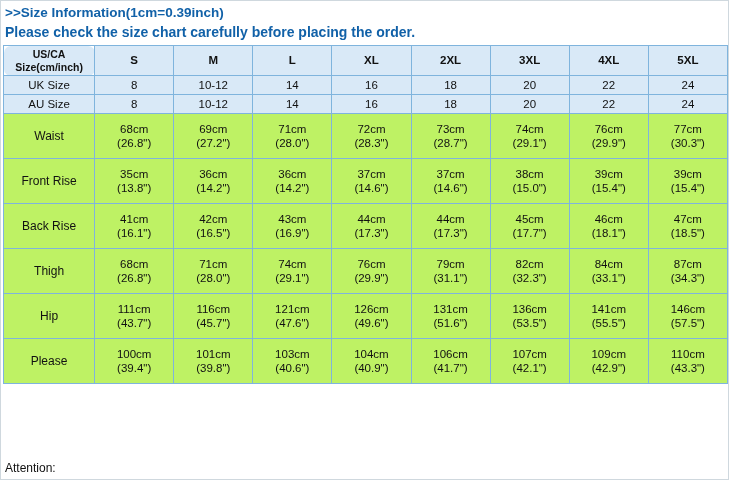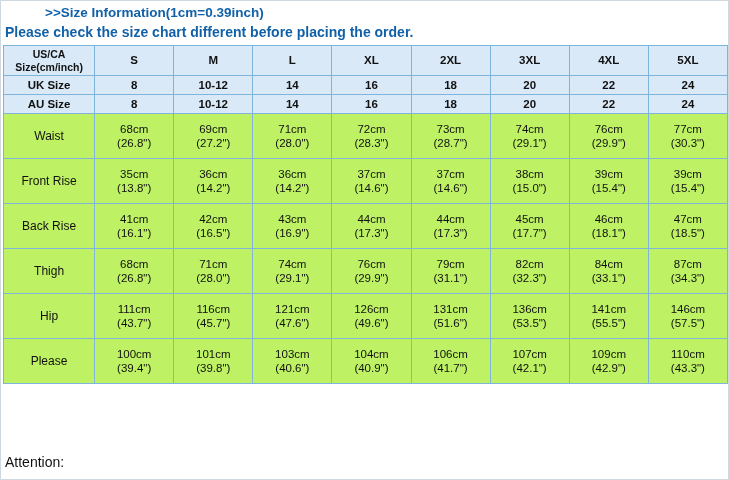--- a/index.html
+++ b/index.html
@@ -16,21 +16,20 @@
     position: relative;
     background: #fff;
     border: 1px solid #cfd8de;
   }
   .title {
     font-size: 13.5px;
     font-weight: bold;
     color: #1161a8;
     padding: 4px 0 2px 4px;
     letter-spacing: 0px;
-    margin-left: 40px;
   }
   .subtitle {
     font-size: 14px;
     font-weight: bold;
     color: #1161a8;
     padding: 2px 0 5px 4px;
   }
   table.size {
     width: 725px;
     margin: 0 0 0 2px;
@@ -49,60 +48,61 @@
     background: #d9e9f7;
     font-weight: bold;
     font-size: 12px;
     height: 30px;
     color: #0d0d0d;
   }
   .head-row td.first {
     font-size: 10.5px;
     line-height: 1.15;
     text-align: center;
+    border-radius: 7px;
   }
   .uk-row td, .au-row td {
     background: #d9e9f7;
-    font-weight: bold;
+    font-weight: normal;
     font-size: 11.5px;
     height: 19px;
   }
   .data-row td {
     height: 45px;
     background: #bef264;
   }
   .data-row td.first {
     font-size: 12px;
     text-align: center;
   }
   .cell2 { display: block; }
   .cell2 .l1 { display: block; }
   .cell2 .l2 { display: block; }
   .col-first { width: 91px; }
   .col-rest  { width: 79px; }
   .notes {
     position: absolute;
     left: 2px;
-    bottom: 8px;
+    bottom: 2px;
     width: 723px;
-    font-size: 14px;
+    font-size: 12px;
     line-height: 1.32;
     color: #111;
     padding-left: 2px;
   }
   .notes div { white-space: nowrap; }
   .notes div.wrap { white-space: normal; }
 </style>
 </head>
 <body>
 
 <div class="page">
 
   <div class="title">&gt;&gt;Size Information(1cm=0.39inch)</div>
-  <div class="subtitle">Please check the size chart different before placing the order.</div>
+  <div class="subtitle">Please check the size chart carefully before placing the order.</div>
 
   <table class="size">
     <colgroup>
       <col class="col-first">
       <col class="col-rest">
         <col class="col-rest">
         <col class="col-rest">
         <col class="col-rest">
       <col class="col-rest">
         <col class="col-rest">

